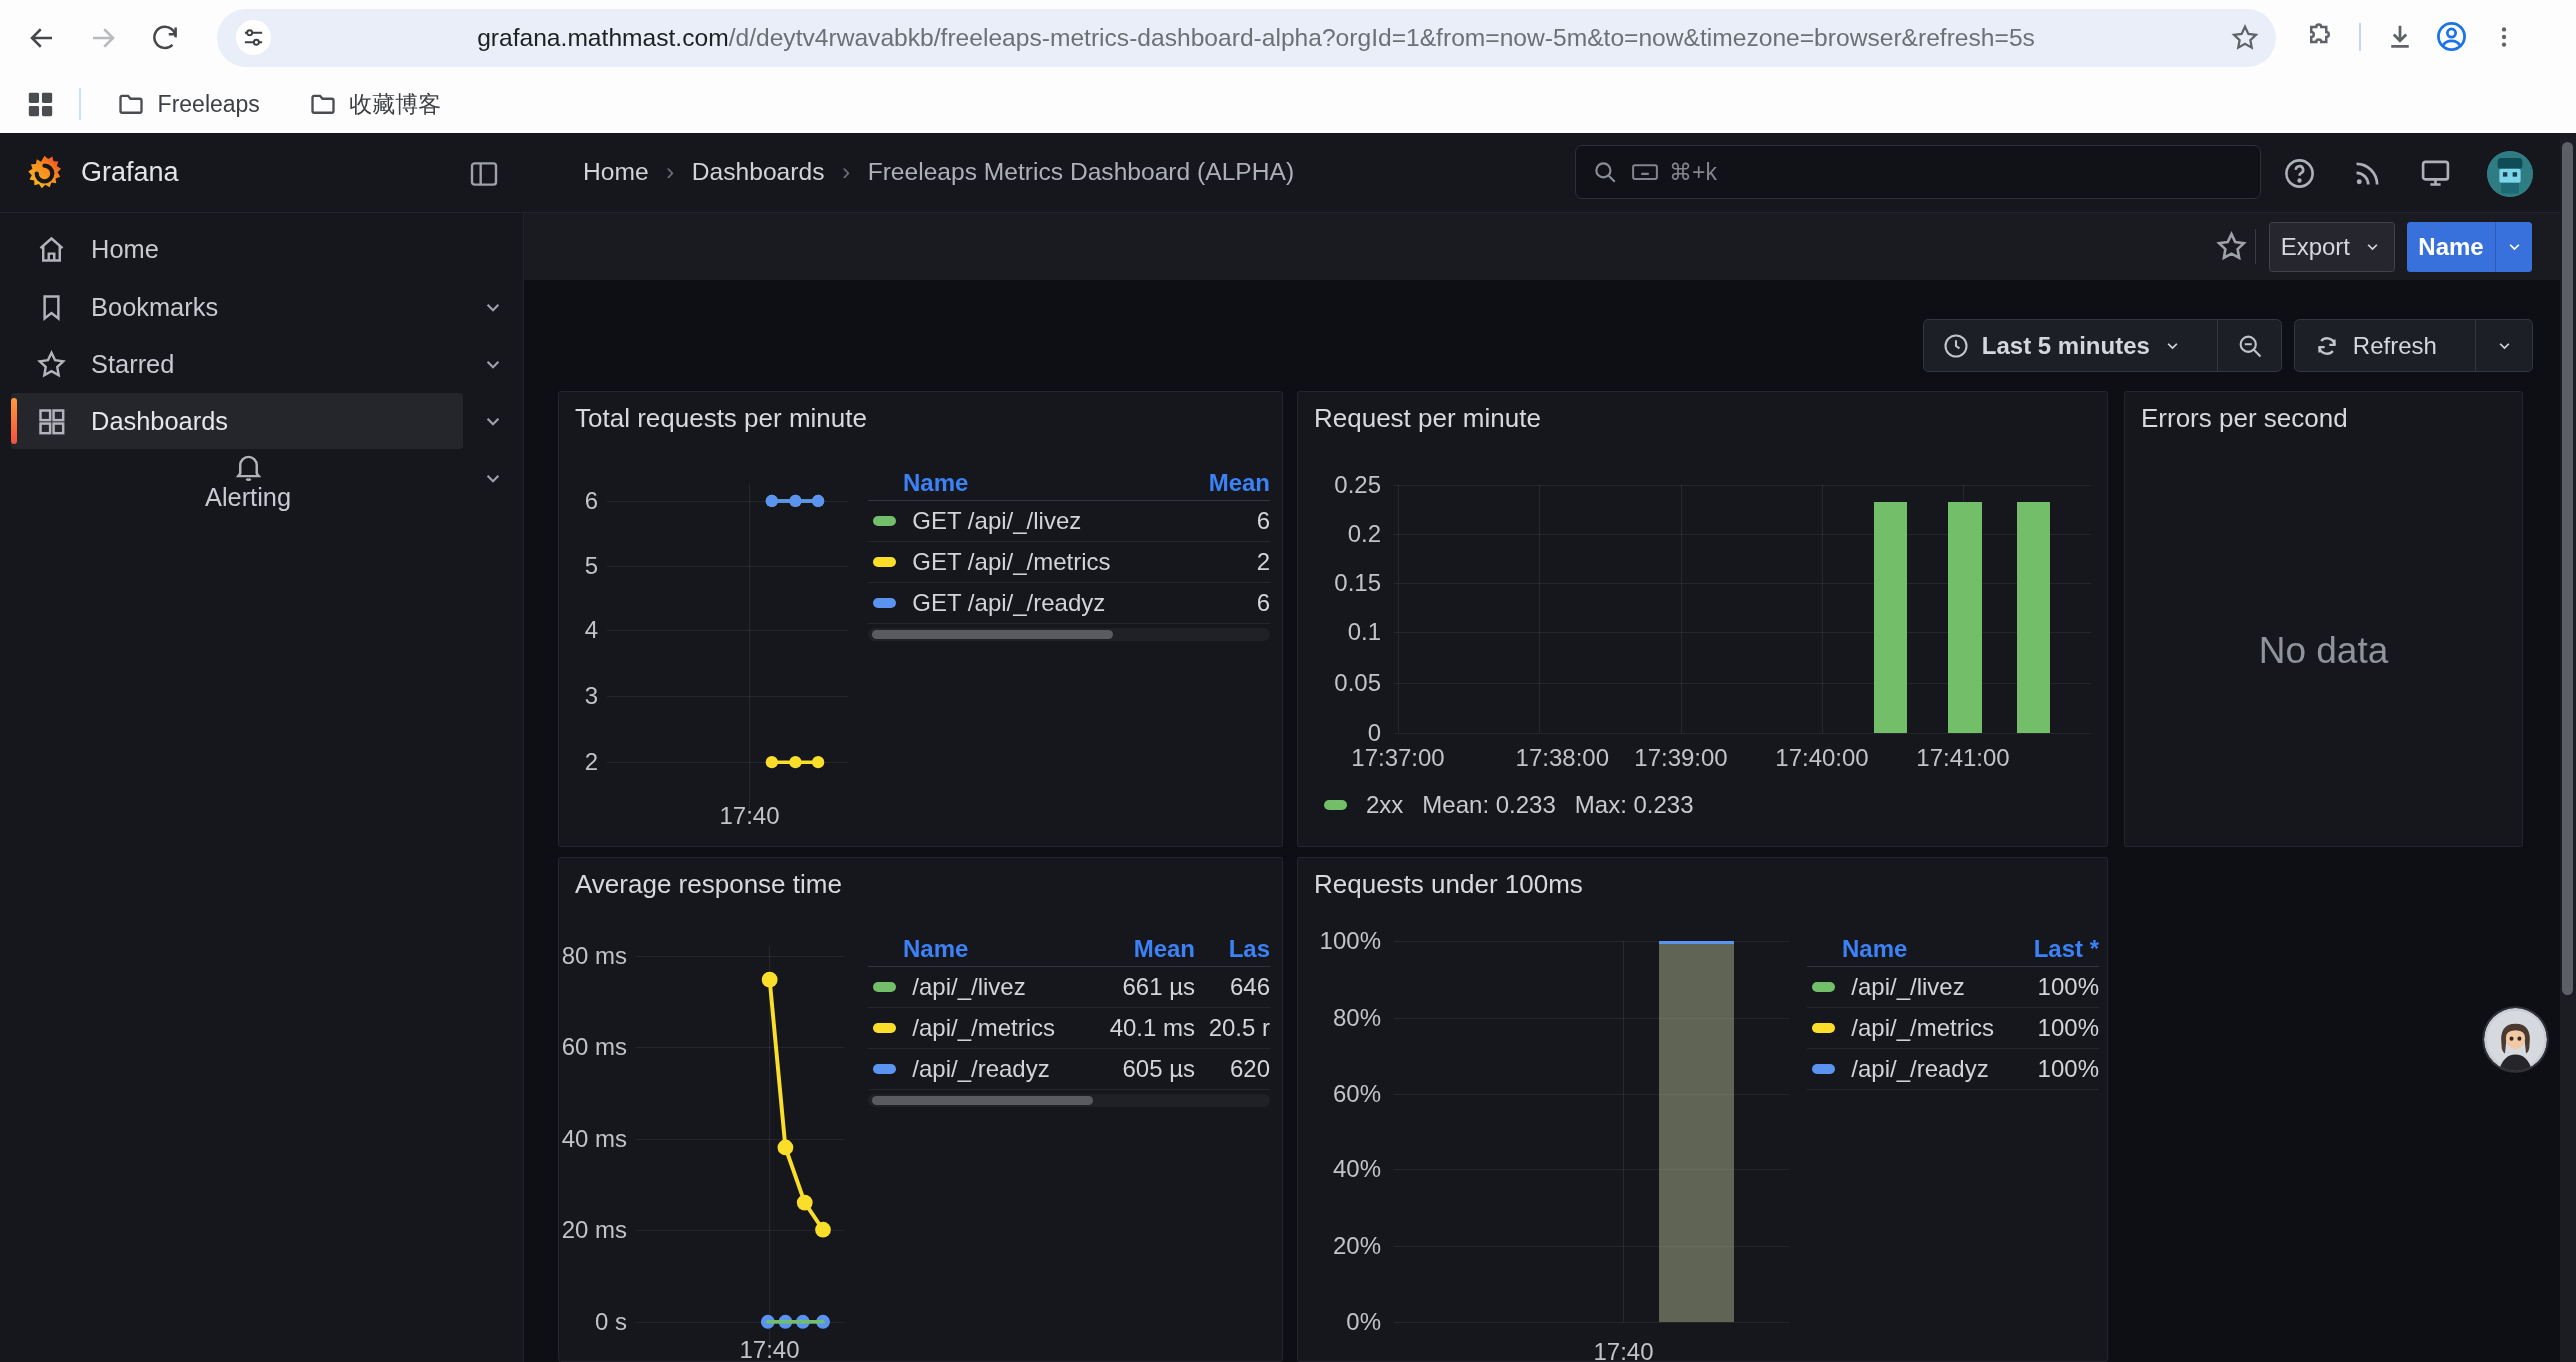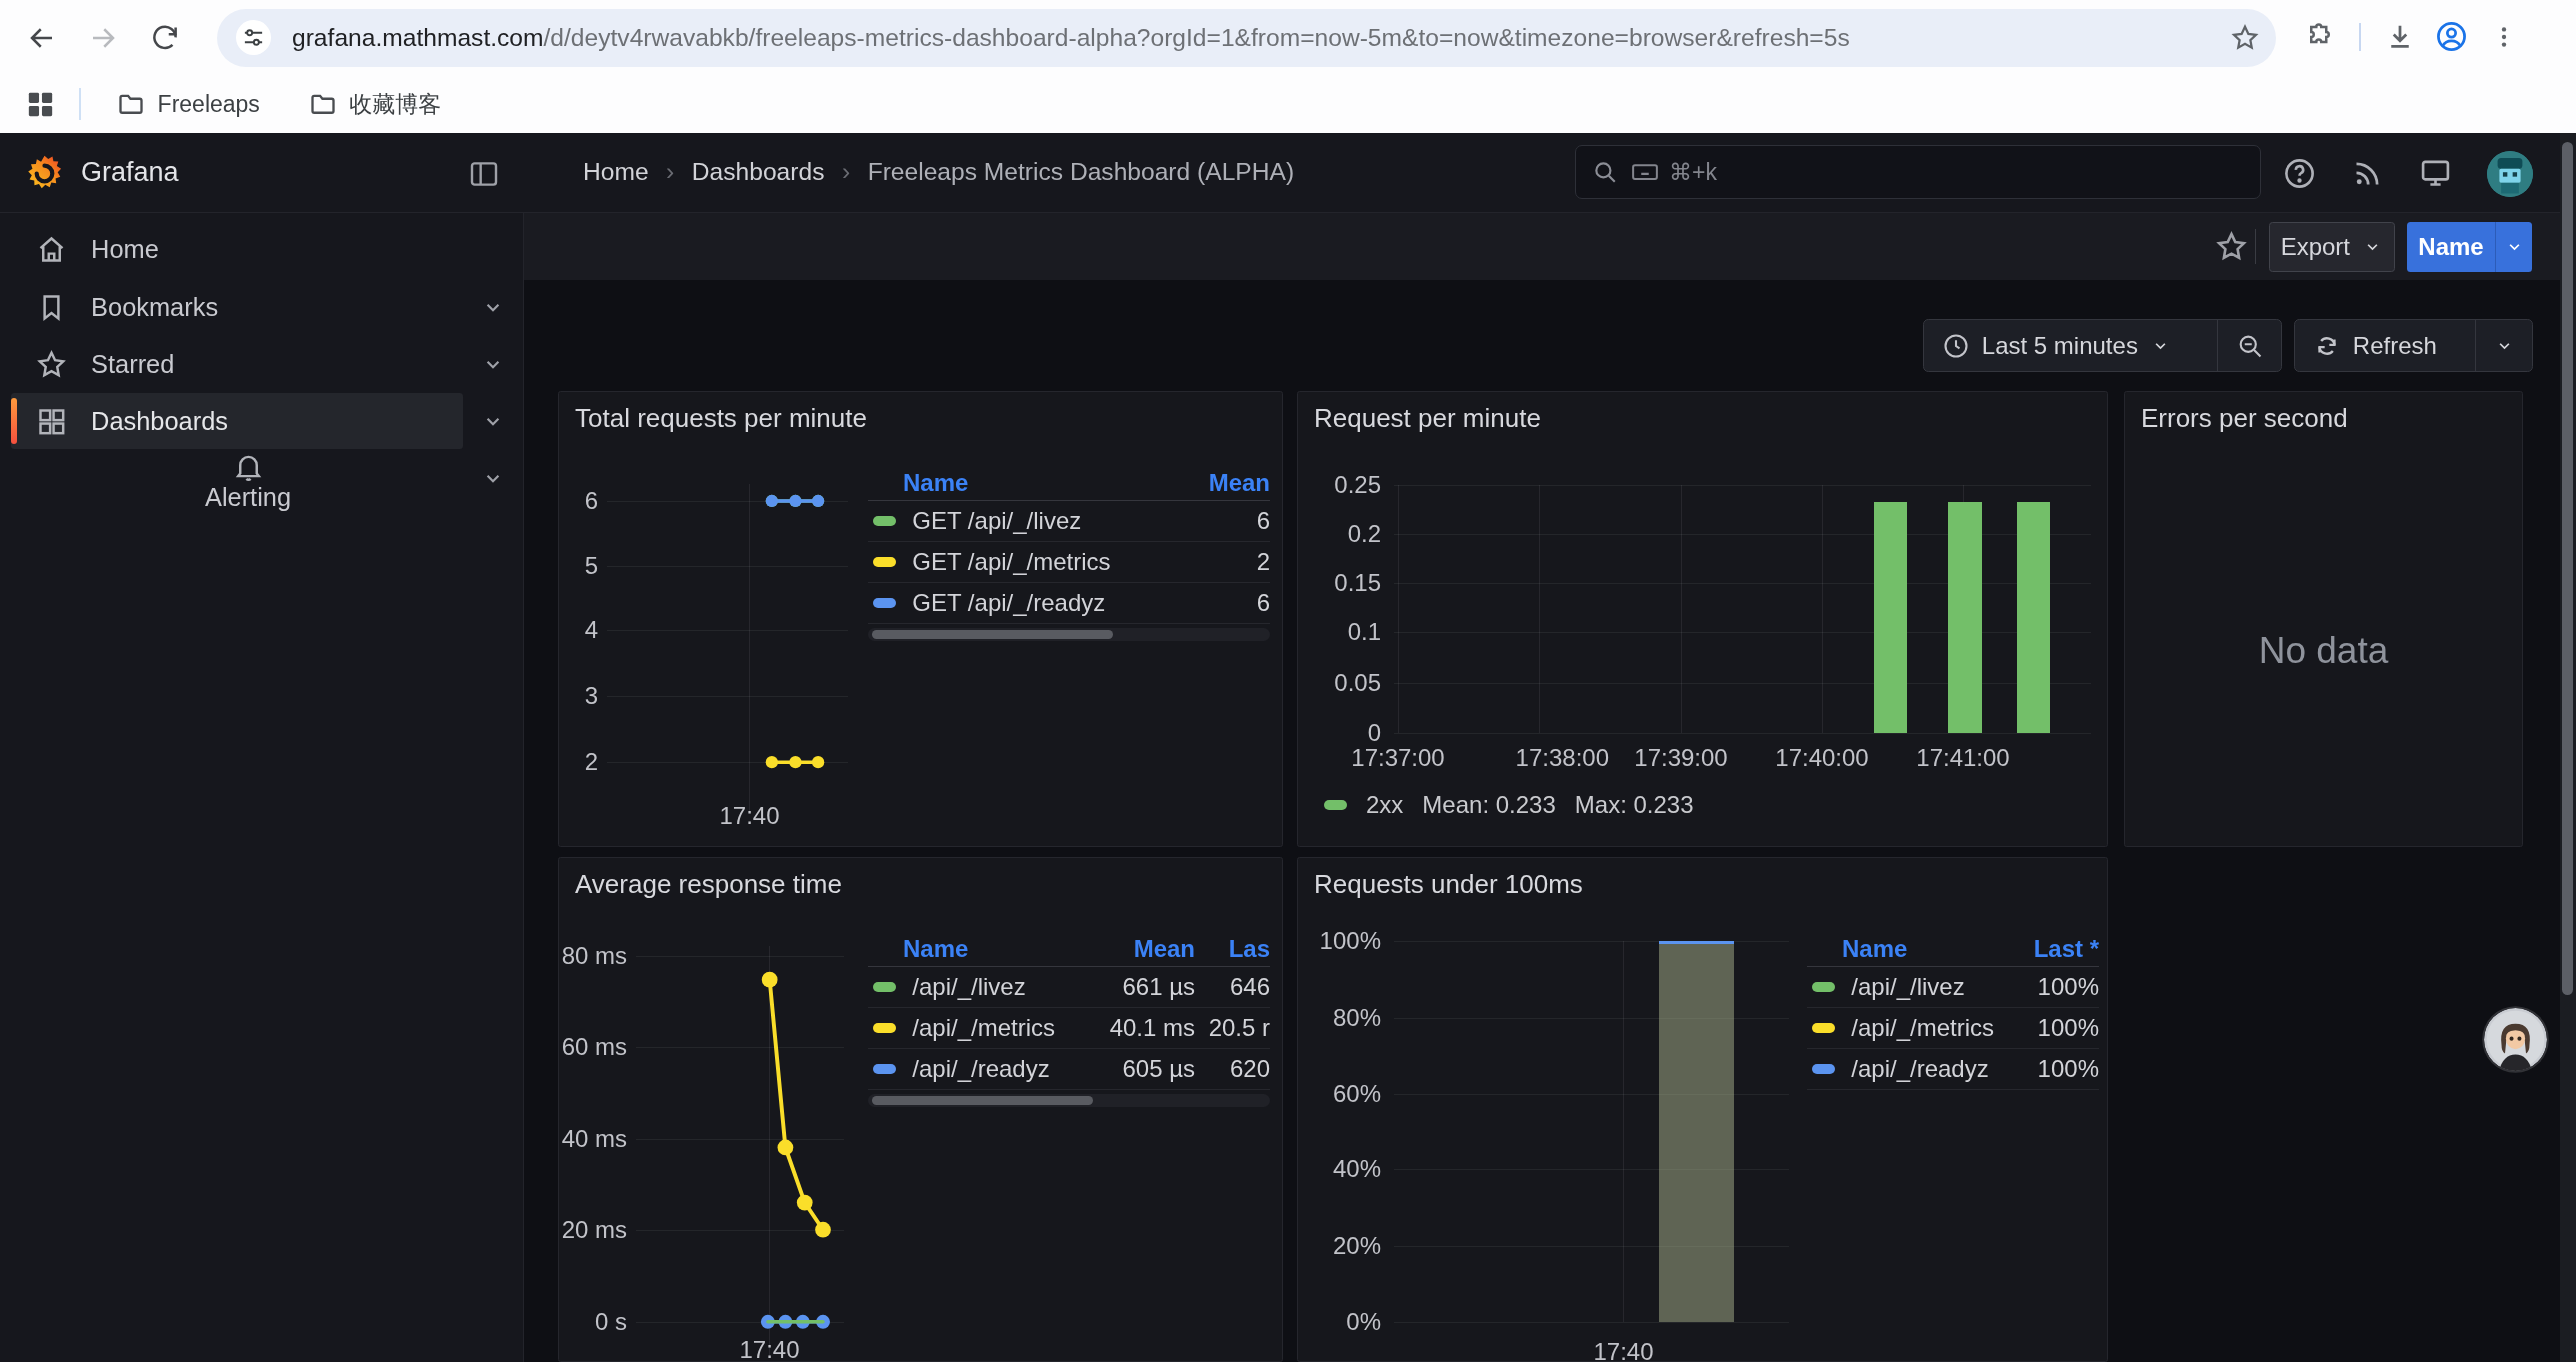--- a/index.html
+++ b/index.html
@@ -7,21 +7,21 @@
               font-family:"Liberation Sans", sans-serif; }
   .screen { position:relative; width:2576px; height:1363px; }
 
   
   .browser { position:absolute; left:0; top:0; width:2576px; height:133px; background:#fdfdfe; }
   .toolbar { position:absolute; left:0; top:0; width:2576px; height:75px; background:#fdfdfe; }
   .tb-icon { position:absolute; top:17.5px; width:40px; height:40px; color:#45474b; display:flex;
              align-items:center; justify-content:center; border-radius:50%; }
   .tb-icon.disabled { color:#b8babe; }
   .urlpill { position:absolute; left:217px; top:8.8px; width:2059px; height:58px; background:#e9eef8;
-             border-radius:29px; display:flex; align-items:center; }
+             border-radius:29px; display:flex; align-items:center;text-align:center; }
   .url-tune { margin-left:19px; width:35px; height:35px; background:#ffffff; border-radius:50%;
               display:flex; align-items:center; justify-content:center; color:#3c4043; flex:none; }
   .url-text { margin-left:21px; font-size:24.6px; color:#202124; white-space:nowrap; overflow:hidden; flex:1; }
   .url-text .path { color:#6d7075; }
   .url-star { width:49px; height:49px; color:#5f6368; display:flex; align-items:center;
               justify-content:center; flex:none; margin-right:7px; }
   .tb-right { position:absolute; top:12.3px; height:49px; display:flex; align-items:center; color:#5f6368; }
   .tb-div { width:1.8px; height:28px; background:#c7d7f1; margin:0 16px; }
   .bookmarksbar { position:absolute; left:0; top:75px; width:2576px; height:59px; background:#fdfdfe;
                   border-bottom:0.9px solid #e3e5e9; display:flex; align-items:center; }
@@ -384,21 +384,21 @@
           <svg width="21" height="21" viewBox="0 0 24 24" fill="none" stroke="currentColor" stroke-width="2">
               <path d="M7 10l5 5 5-5"></path>
             </svg>
         </div>
       </div>
     </div>
 
     <div class="gf-canvas">
 
       <div class="ctrl-group" style="left:1399px;width:359px;">
-        <div class="ctrl-seg" style="flex:1;">
+        <div class="ctrl-seg" style="flex:1;font-weight:bold;">
           <span class="cicon">
             <svg width="28" height="28" viewBox="0 0 24 24" fill="none" stroke="currentColor" stroke-width="1.8">
                 <circle cx="12" cy="12" r="9"></circle>
                 <path d="M12 7v5l3 2"></path>
               </svg>
           </span>
           <span>Last 5 minutes</span>
           <svg width="21" height="21" viewBox="0 0 24 24" fill="none" stroke="currentColor" stroke-width="2">
               <path d="M7 10l5 5 5-5"></path>
             </svg>

